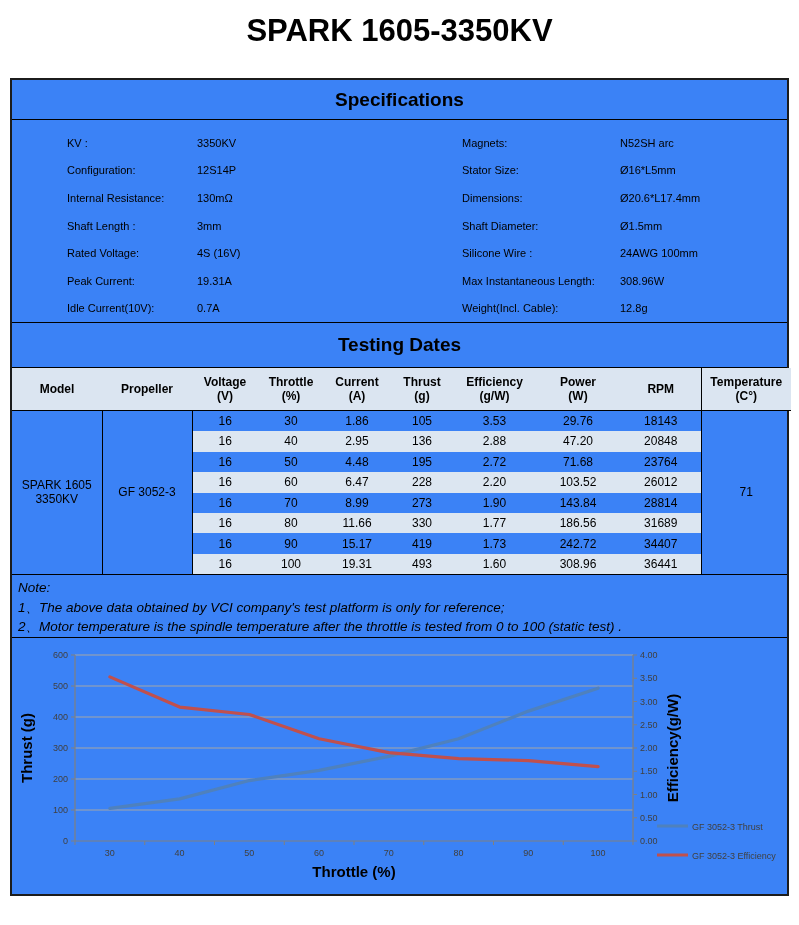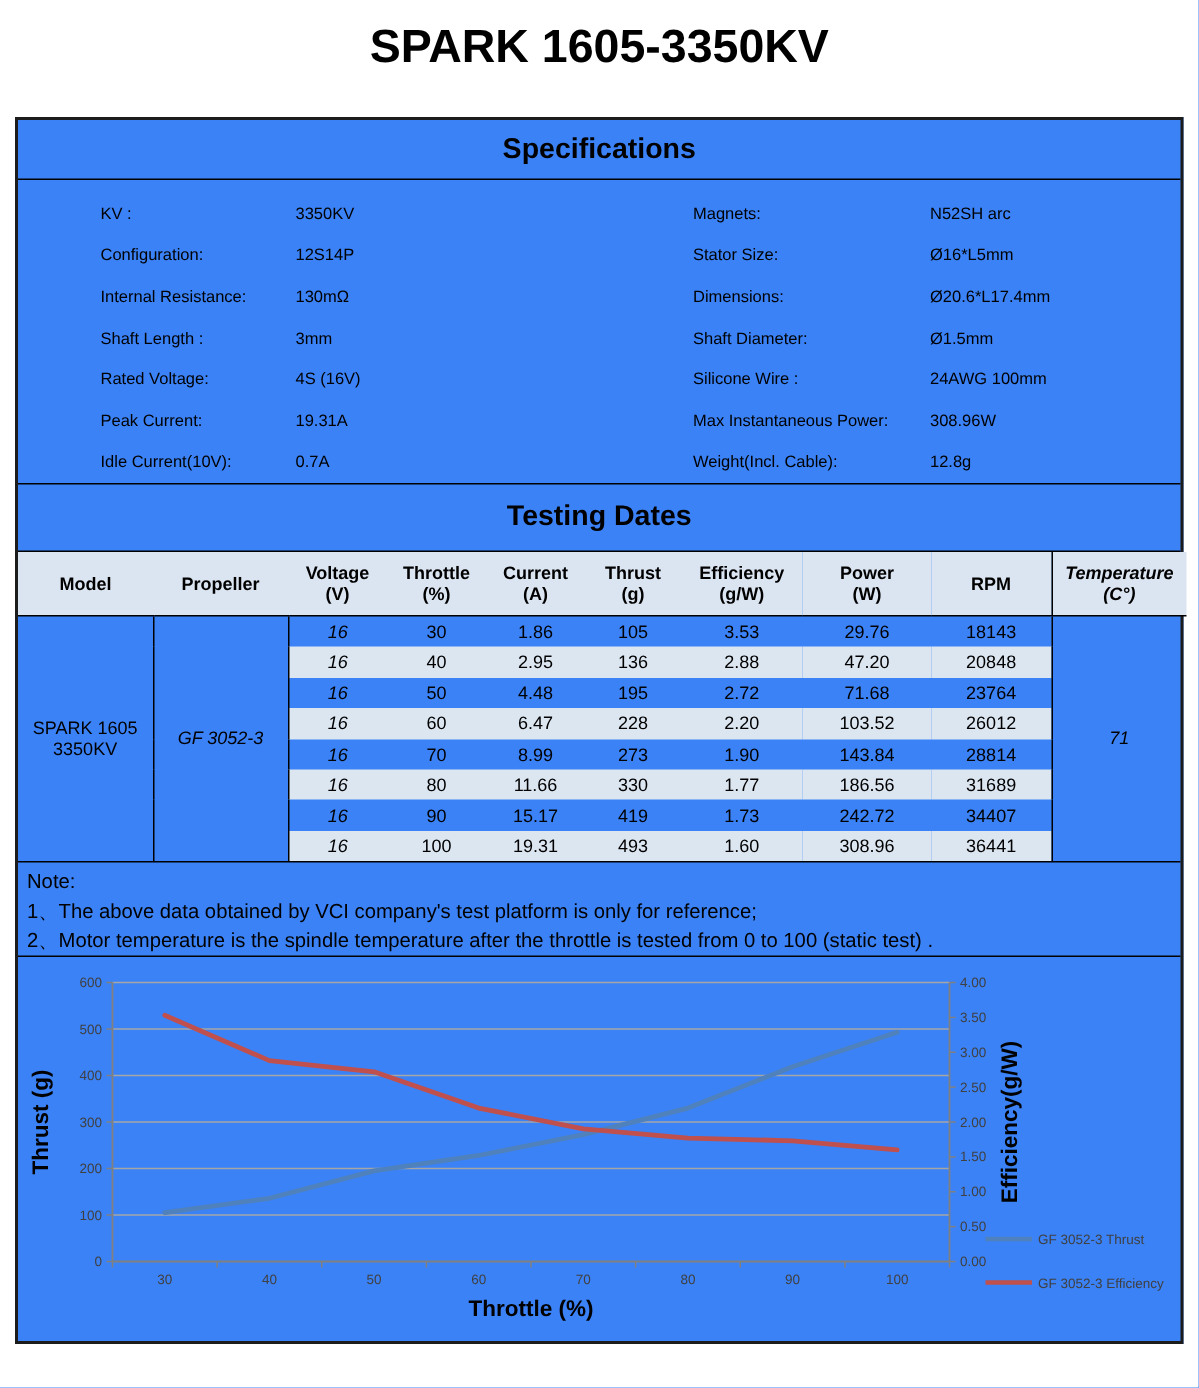--- a/index.html
+++ b/index.html
@@ -27,23 +27,23 @@
     display:grid; grid-template-columns:130px 265px 158px 1fr; grid-auto-rows:27.6px;
     align-items:center; font-size:11px; white-space:nowrap;
   }
   .table-section { flex:0 0 auto; border-bottom:1px solid #000; }
   table.testing { border-collapse:collapse; table-layout:fixed; width:100%; height:206px; font-size:12px; text-align:center; }
   table.testing td, table.testing th { padding:0; vertical-align:middle; font-weight:normal; }
   tr.hdr-row { height:42px; }
   tr.hdr-row th { background:#dbe5f1; font-weight:bold; border-bottom:1px solid #000; line-height:14px; }
   .unit { display:block; font-weight:bold; }
   td.stripe { background:#dce6f1; }
-  .bl { border-left:1px solid #000 !important;font-style:italic; }
+  .bl { border-left:1px solid #000 !important; }
   .note-section { height:63px; border-bottom:1px solid #000; box-sizing:border-box; padding:3px 6px 0 6px; font-size:13.5px; }
-  .note-section div { line-height:19.5px; white-space:nowrap; }
+  .note-section div { line-height:19.5px; white-space:nowrap;font-style:italic; }
   .chart-section { flex:1 1 auto; position:relative; }
   svg text { font-family:"Liberation Sans", sans-serif; }
 </style>
 </head>
 <body>
 
 <div class="page-title">SPARK 1605-3350KV</div>
 
 <div class="sheet">
 
@@ -66,21 +66,21 @@
         <div>Shaft Length :</div>
         <div>3mm</div>
         <div>Shaft Diameter:</div>
         <div>Ø1.5mm</div>
         <div>Rated Voltage:</div>
         <div>4S  (16V)</div>
         <div>Silicone Wire :</div>
         <div>24AWG 100mm</div>
         <div>Peak Current:</div>
         <div>19.31A</div>
-        <div>Max Instantaneous Power:</div>
+        <div>Max Instantaneous Length:</div>
         <div>308.96W</div>
         <div>Idle Current(10V):</div>
         <div>0.7A</div>
         <div>Weight(Incl. Cable):</div>
         <div>12.8g</div>
       </div>
   </div>
 
   <div class="sec-heading testing-heading">Testing Dates</div>
 

